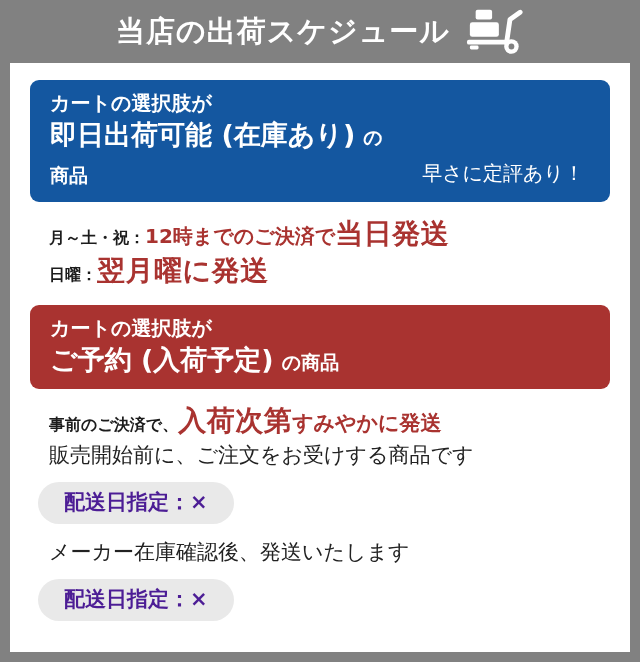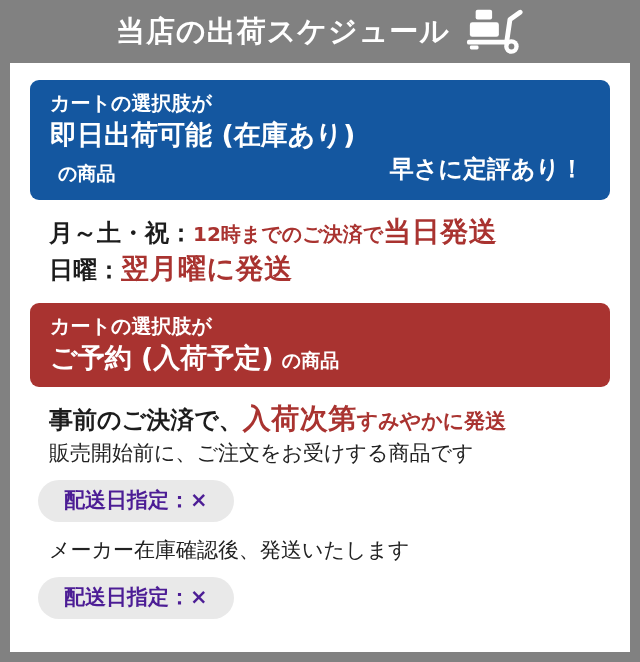--- a/index.html
+++ b/index.html
@@ -37,26 +37,26 @@
     border-radius:9px;color:#fff;padding:9px 20px;gap:28px;
   }
   .banner.blue{
     background:var(--banner_blue);
     display:flex;justify-content:space-between;align-items:flex-end;
   }
   .banner.red{background:var(--banner_red);}
   .bl1{font-size:20px;font-weight:700;line-height:28px;display:block;}
   .bl2{font-size:27px;font-weight:800;line-height:36px;display:block;}
   .bsuf{font-size:19px;font-weight:700;margin-left:8px;}
-  .bnote{font-size:24px;font-weight:700;padding:0 6px 6px 0;white-space:nowrap;}
+  .bnote{font-size:20px;font-weight:400;padding:0 6px 6px 0;white-space:nowrap;}
   .banner.single{padding:7px 20px 9px;}
   .banner.single .bl2{display:inline;line-height:34px;}
   .tblock{margin:16px 0 0 19px;}
   .row{line-height:1.15;margin-bottom:5px;}
-  .lbl{font-size:24px;font-weight:700;color:var(--text_black);}
+  .lbl{font-size:16px;font-weight:700;color:var(--text_black);}
   .plain{font-size:21px;font-weight:400;color:#222;}
   .rmid{font-size:20px;font-weight:700;color:var(--accent_red);}
   .rbig{font-size:28px;font-weight:800;color:var(--accent_red);letter-spacing:.5px;}
   .rtail{font-size:21px;font-weight:800;color:var(--accent_red);}
   .pill{
     display:inline-block;
     margin:10px 0 0 8px;
     background:var(--pill_bg);
     border-radius:26px;
     padding:6px 26px 8px;

